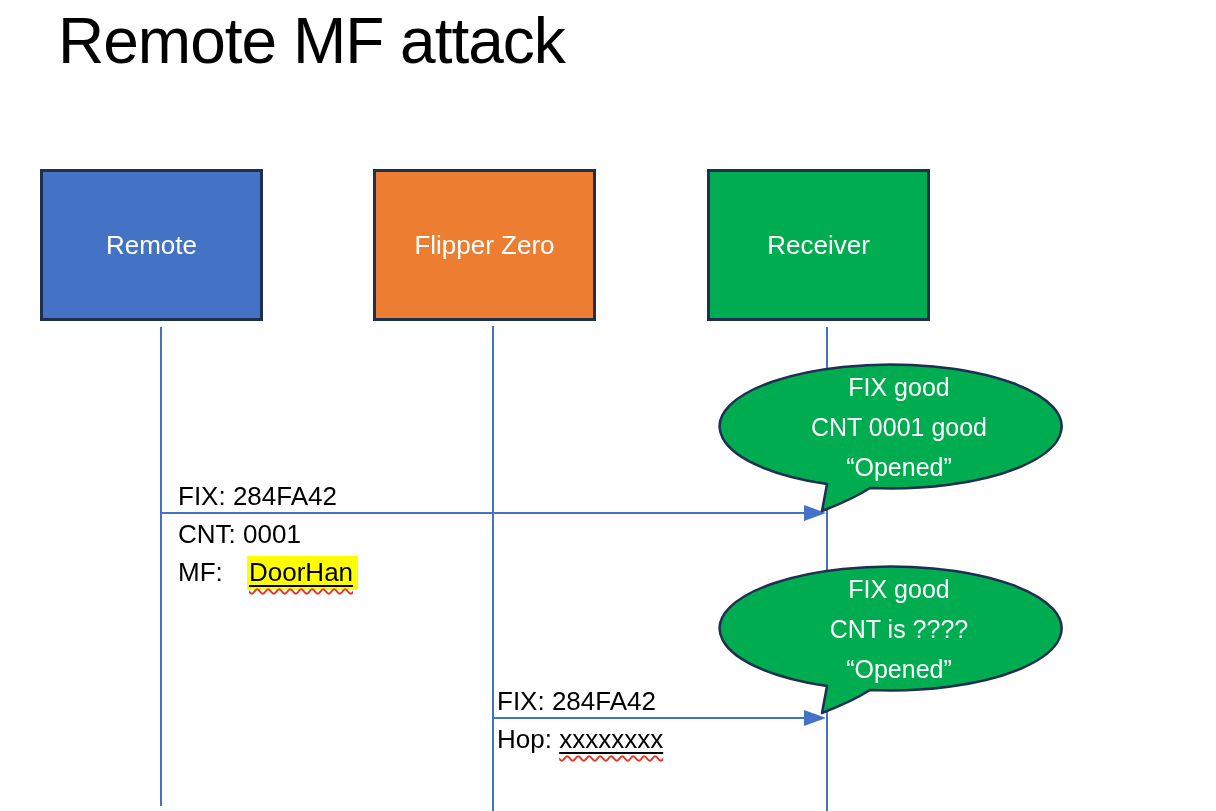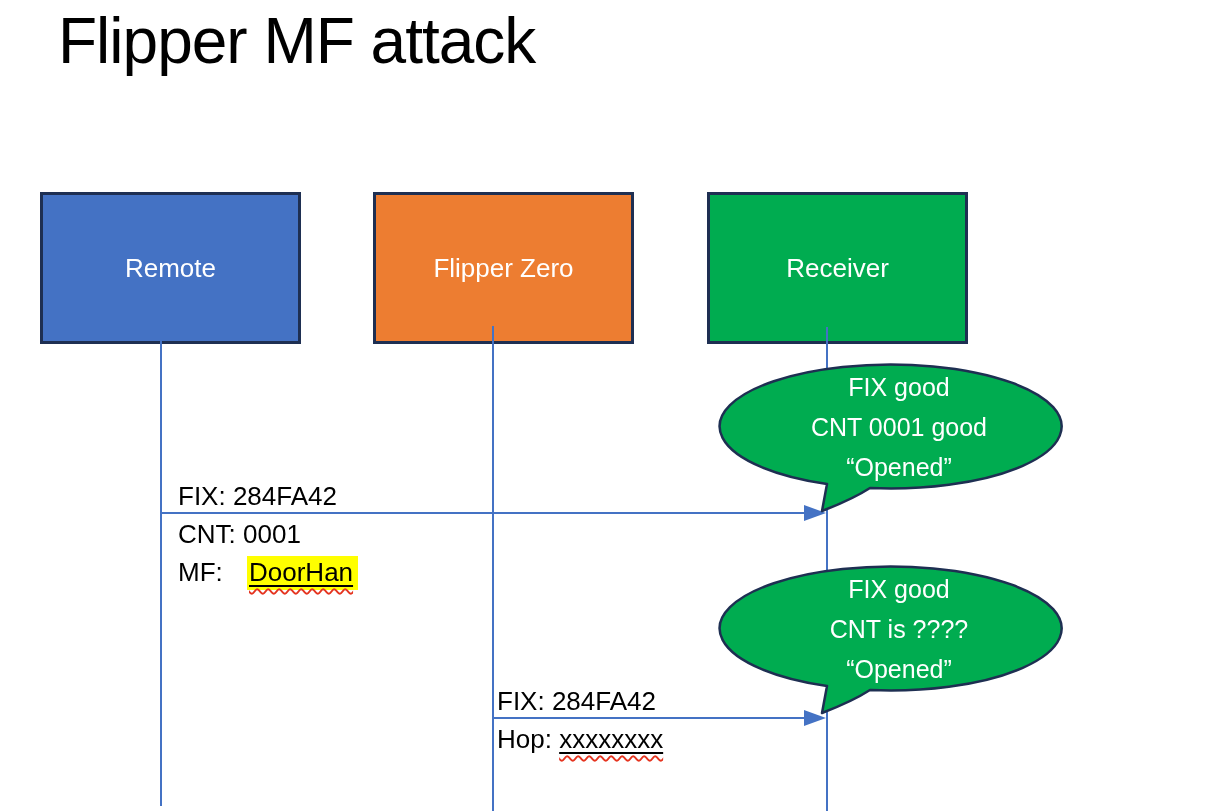--- a/index.html
+++ b/index.html
@@ -7,21 +7,21 @@
     position:relative; width:1216px; height:811px; background:#ffffff;
     font-family:"Liberation Sans", sans-serif; overflow:hidden;
   }
   .title {
     position:absolute; left:58px; top:4px; margin:0;
     font-size:64px; font-weight:300; letter-spacing:-1px; color:#000;
     white-space:nowrap;
   }
   
   .actor {
-    position:absolute; top:192px; width:261px; height:152px;
+    position:absolute; top:169px; width:223px; height:152px;
     border:3px solid #1e2f52; box-sizing:border-box;
     display:flex; align-items:center; justify-content:center;
     color:#fff; font-size:26px;
   }
   .actor-remote   { left:40px;  background:#4472C4; }
   .actor-flipper  { left:373px; background:#ED7D31; }
   .actor-receiver { left:707px; background:#00AC50; }
 
   
   .lifeline { position:absolute; width:2px; background:#4472C4; }
@@ -70,21 +70,21 @@
     white-space:nowrap;
   }
   .callout1-text { top:367px; }
   .callout2-text { top:569px; }
 </style>
 </head>
 <body>
 
 <div class="slide">
 
-  <h1 class="title">Flipper MF attack</h1>
+  <h1 class="title">Remote MF attack</h1>
 
   <div class="actor actor-remote">
     <span>Remote</span>
   </div>
   <div class="actor actor-receiver">
     <span>Receiver</span>
   </div>
   <div class="actor actor-flipper">
     <span>Flipper Zero</span>
   </div>

